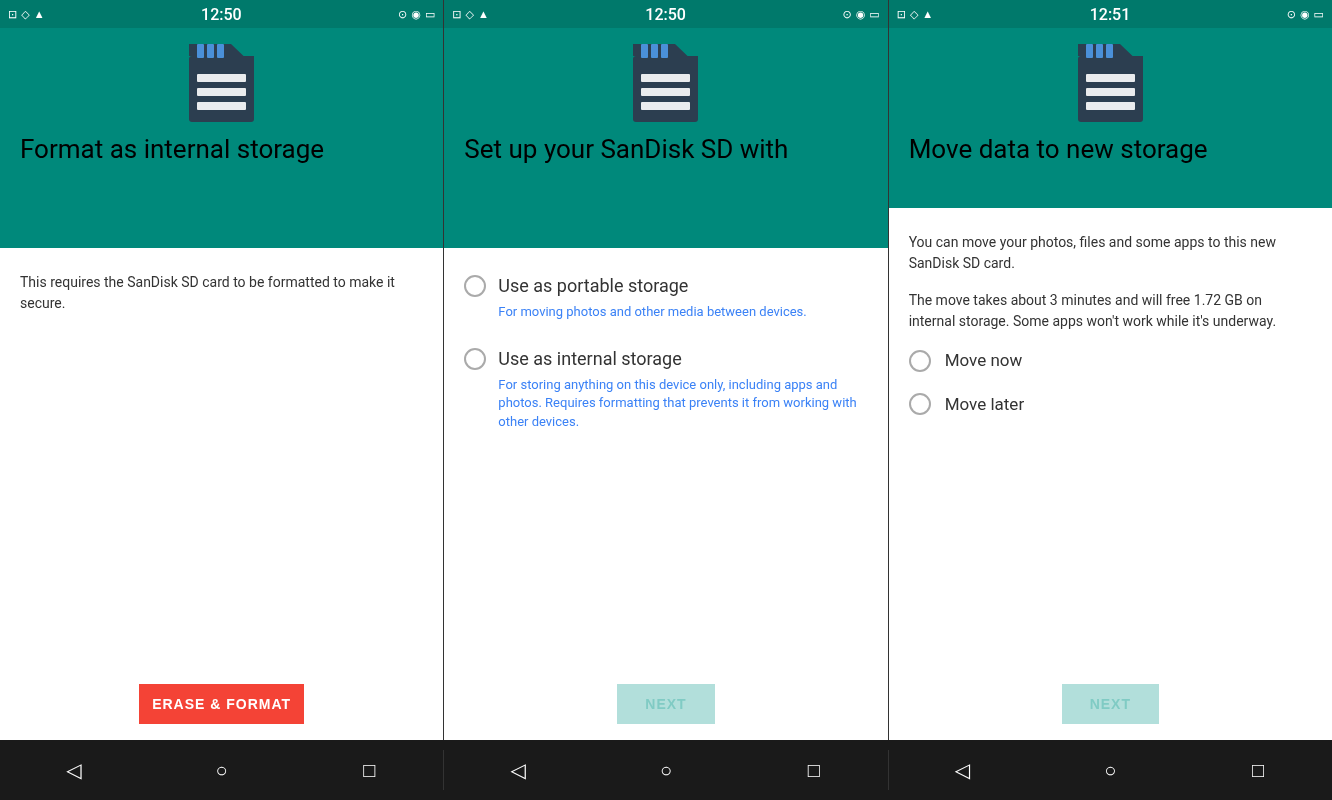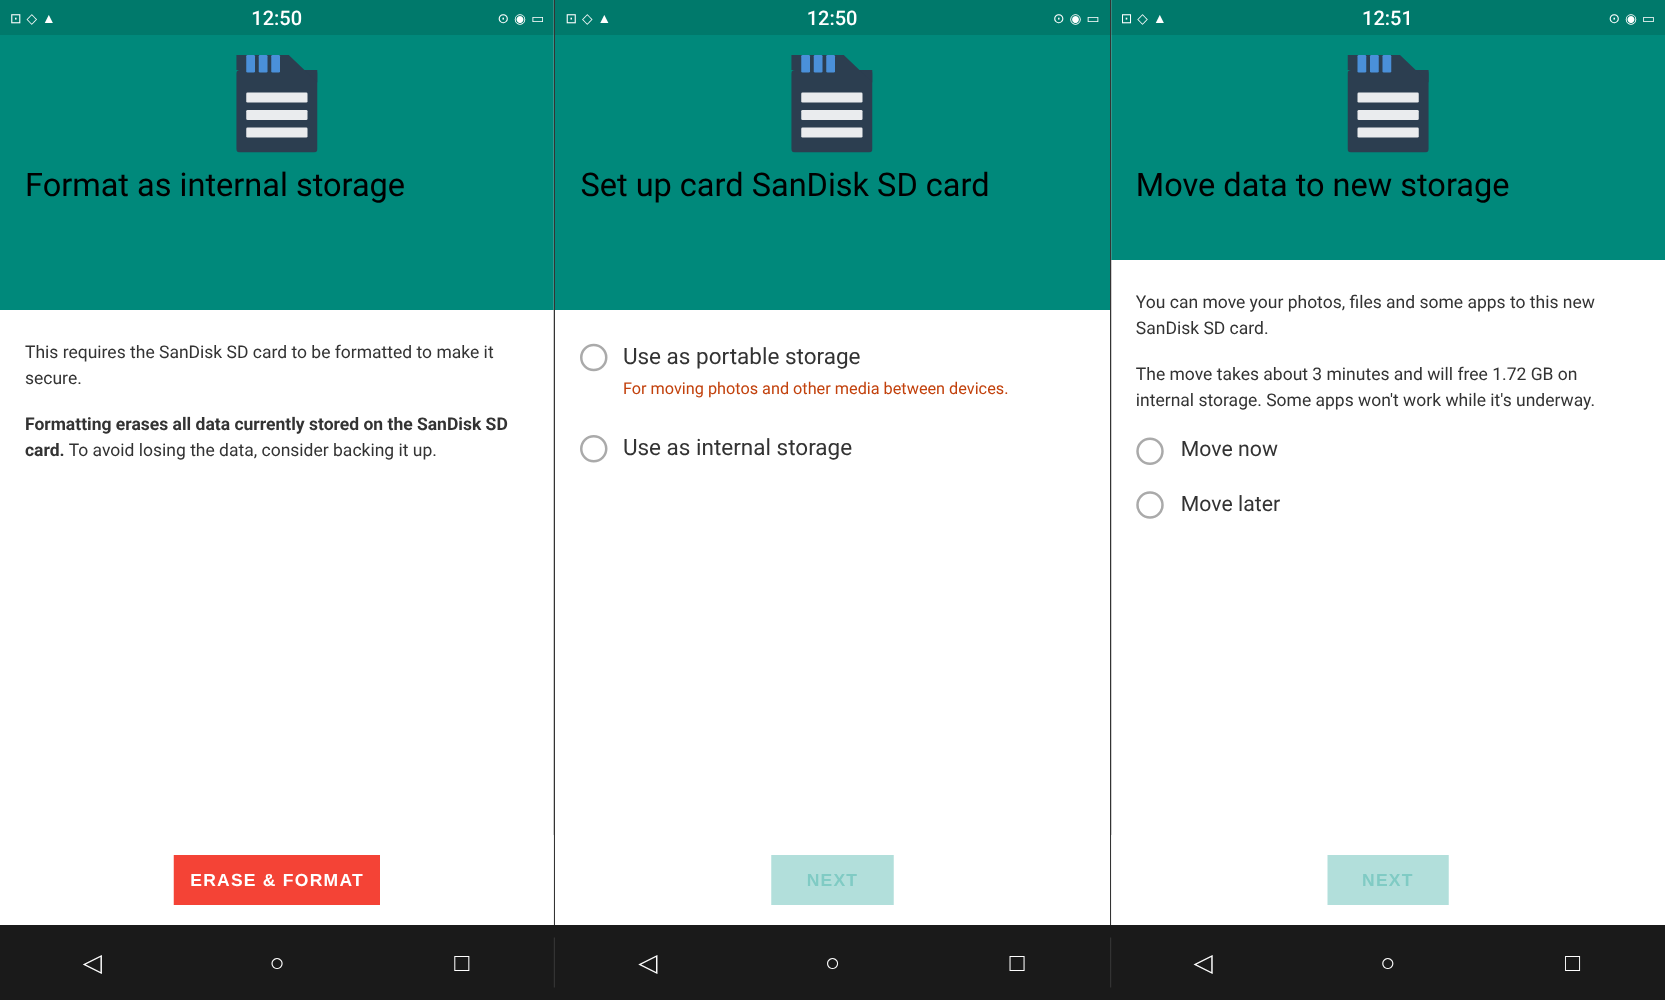--- a/index.html
+++ b/index.html
@@ -112,21 +112,21 @@
       width: 22px;
       height: 22px;
       border-radius: 50%;
       border: 2px solid #aaa;
       flex-shrink: 0;
       background: #fff;
       display: inline-block;
     }
 
     .radio-sublabel {
-      color: #c2410c;
+      color: #3b82f6;
       font-size: 13px;
       padding-left: 34px;
       line-height: 1.4;
     }
 
     
     .move-option {
       display: flex;
       align-items: center;
       gap: 14px;
@@ -253,24 +253,20 @@
           <rect x="8" y="0" width="7" height="14" rx="1" fill="#4a90d9"></rect>
           <rect x="18" y="0" width="7" height="14" rx="1" fill="#4a90d9"></rect>
           <rect x="28" y="0" width="7" height="14" rx="1" fill="#4a90d9"></rect>
         </svg>
       </div>
       <h1 class="screen-title">Format as internal storage</h1>
     </div>
 
     <div class="screen-content">
       <p>This requires the SanDisk SD card to be formatted to make it secure.</p>
-      <p>
-        <span class="bold-text">Formatting erases all data currently stored on the SanDisk SD card.</span>
-        <span> To avoid losing the data, consider backing it up.</span>
-      </p>
     </div>
 
     <div class="screen-actions">
       <button class="btn-erase">ERASE &amp; FORMAT</button>
     </div>
   </div>
 
   <div class="screen">
     <div class="status-bar">
       <div class="status-icons">
@@ -292,37 +288,38 @@
           <rect x="0" y="12" width="65" height="66" rx="3" fill="#2c3e50"></rect>
           <polygon points="0,12 0,0 42,0 65,22 65,12" fill="#2c3e50"></polygon>
           <rect x="8" y="30" width="49" height="8" rx="1" fill="#fff" opacity="0.9"></rect>
           <rect x="8" y="44" width="49" height="8" rx="1" fill="#fff" opacity="0.9"></rect>
           <rect x="8" y="58" width="49" height="8" rx="1" fill="#fff" opacity="0.9"></rect>
           <rect x="8" y="0" width="7" height="14" rx="1" fill="#4a90d9"></rect>
           <rect x="18" y="0" width="7" height="14" rx="1" fill="#4a90d9"></rect>
           <rect x="28" y="0" width="7" height="14" rx="1" fill="#4a90d9"></rect>
         </svg>
       </div>
-      <h1 class="screen-title">Set up card SanDisk SD card</h1>
+      <h1 class="screen-title">Set up your SanDisk SD with</h1>
     </div>
 
     <div class="screen-content">
       <div class="radio-option">
         <div class="radio-label">
           <span class="radio-circle"></span>
           <span>Use as portable storage</span>
         </div>
         <div class="radio-sublabel">For moving photos and other media between devices.</div>
       </div>
 
       <div class="radio-option">
         <div class="radio-label">
           <span class="radio-circle"></span>
           <span>Use as internal storage</span>
         </div>
+        <div class="radio-sublabel">For storing anything on this device only, including apps and photos. Requires formatting that prevents it from working with other devices.</div>
       </div>
     </div>
 
     <div class="screen-actions">
       <button class="btn-next">NEXT</button>
     </div>
   </div>
 
   <div class="screen">
     <div class="status-bar">

